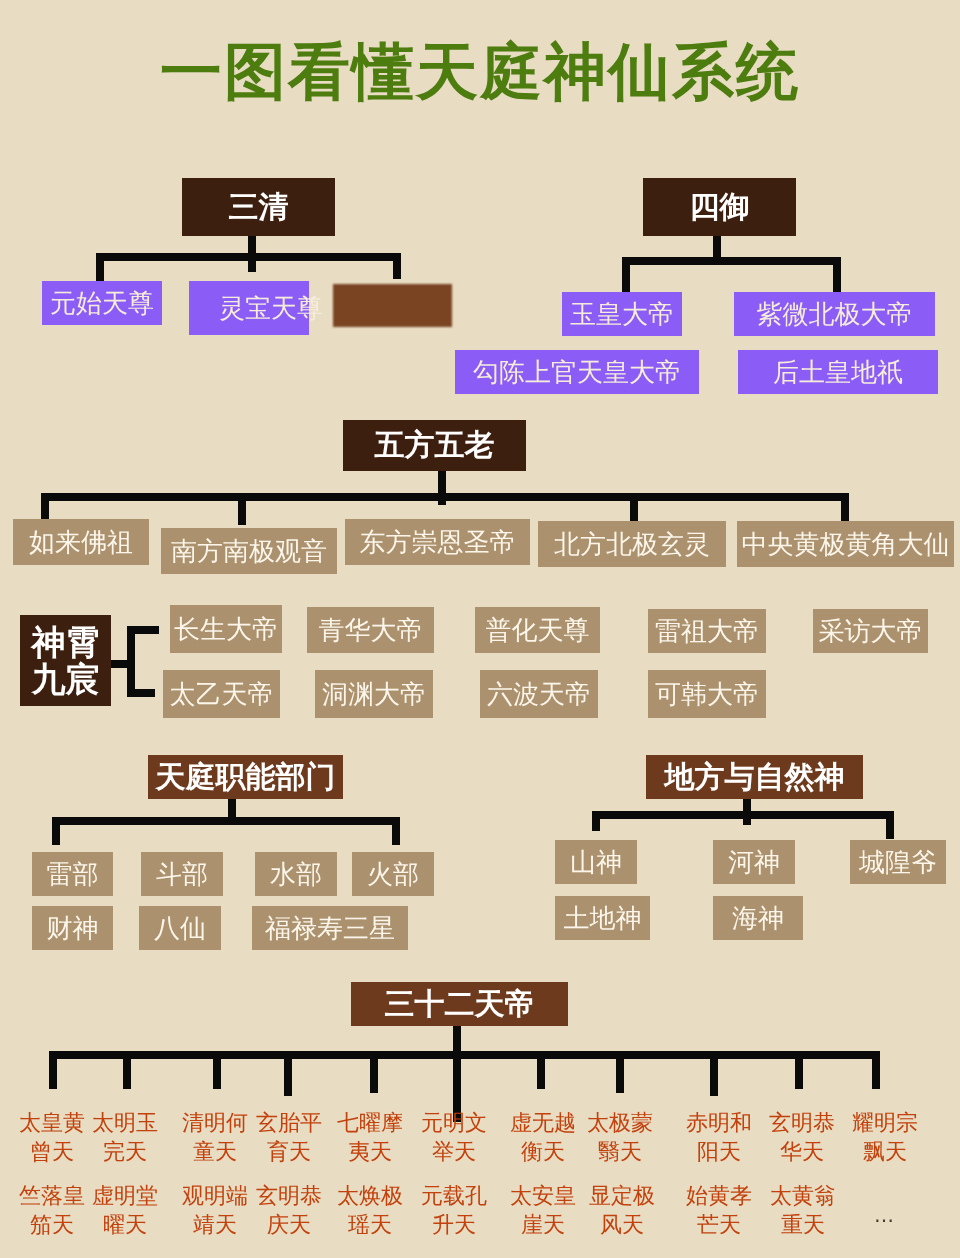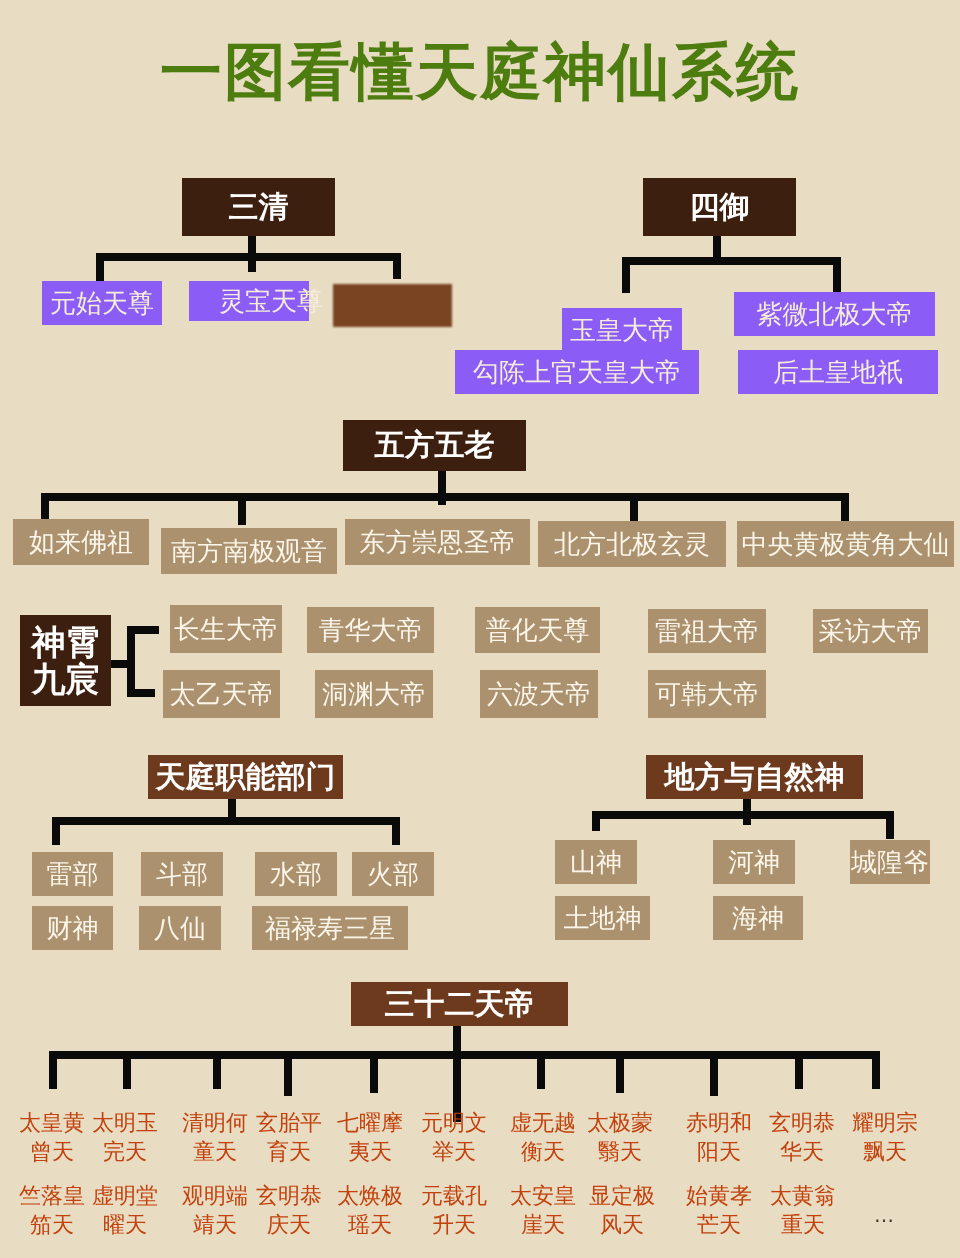--- a/index.html
+++ b/index.html
@@ -41,31 +41,31 @@
 
 <div class="abs title">一图看懂天庭神仙系统</div>
 
 <div>
   <div class="abs hdr dark" style="left:182px;top:178px;width:153px;height:58px;font-size:30px;">三清</div>
   <div class="abs line" style="left:248px;top:236px;width:8px;height:36px;"></div>
   <div class="abs line" style="left:96px;top:253px;width:305px;height:8px;"></div>
   <div class="abs line" style="left:96px;top:253px;width:8px;height:28px;"></div>
   <div class="abs line" style="left:393px;top:253px;width:8px;height:26px;"></div>
   <div class="abs node brown" style="left:42px;top:281px;width:120px;height:44px;">元始天尊</div>
-  <div class="abs node brown" style="left:189px;top:281px;width:120px;height:40px;padding-left:44px;">灵宝天尊</div>
+  <div class="abs node brown" style="left:189px;top:281px;width:120px;height:54px;padding-left:44px;">灵宝天尊</div>
   <div class="abs node brown blurred" style="left:333px;top:284px;width:119px;height:43px;"></div>
 </div>
 
 <div>
   <div class="abs hdr dark" style="left:643px;top:178px;width:153px;height:58px;font-size:30px;">四御</div>
   <div class="abs line" style="left:713px;top:236px;width:8px;height:28px;"></div>
   <div class="abs line" style="left:622px;top:257px;width:219px;height:8px;"></div>
   <div class="abs line" style="left:622px;top:257px;width:8px;height:36px;"></div>
   <div class="abs line" style="left:833px;top:257px;width:8px;height:36px;"></div>
-  <div class="abs node brown" style="left:562px;top:308px;width:120px;height:44px;">玉皇大帝</div>
+  <div class="abs node brown" style="left:562px;top:292px;width:120px;height:44px;">玉皇大帝</div>
   <div class="abs node brown" style="left:734px;top:292px;width:201px;height:44px;">紫微北极大帝</div>
   <div class="abs node brown" style="left:455px;top:350px;width:244px;height:44px;">勾陈上官天皇大帝</div>
   <div class="abs node brown" style="left:738px;top:350px;width:200px;height:44px;">后土皇地祇</div>
 </div>
 
 <div>
   <div class="abs hdr dark" style="left:343px;top:420px;width:183px;height:51px;font-size:30px;">五方五老</div>
   <div class="abs line" style="left:438px;top:471px;width:8px;height:34px;"></div>
   <div class="abs line" style="left:41px;top:493px;width:808px;height:8px;"></div>
   <div class="abs line" style="left:41px;top:493px;width:8px;height:32px;"></div>
@@ -120,21 +120,21 @@
 
 <div>
   <div class="abs hdr mid" style="left:646px;top:755px;width:217px;height:44px;font-size:30px;">地方与自然神</div>
   <div class="abs line" style="left:743px;top:799px;width:8px;height:26px;"></div>
   <div class="abs line" style="left:592px;top:811px;width:302px;height:8px;"></div>
   <div class="abs line" style="left:592px;top:811px;width:8px;height:20px;"></div>
   <div class="abs line" style="left:886px;top:811px;width:8px;height:28px;"></div>
 
   <div class="abs node tan" style="left:555px;top:840px;width:82px;height:44px;">山神</div>
   <div class="abs node tan" style="left:713px;top:840px;width:82px;height:44px;">河神</div>
-  <div class="abs node tan" style="left:850px;top:840px;width:80px;height:44px;">城隍爷</div>
+  <div class="abs node tan" style="left:850px;top:840px;width:96px;height:44px;">城隍爷</div>
   <div class="abs node tan" style="left:555px;top:896px;width:95px;height:44px;">土地神</div>
   <div class="abs node tan" style="left:713px;top:896px;width:90px;height:44px;">海神</div>
 </div>
 
 <div>
   <div class="abs hdr mid" style="left:351px;top:982px;width:217px;height:44px;font-size:30px;">三十二天帝</div>
   <div class="abs line" style="left:453px;top:1026px;width:8px;height:96px;"></div>
   <div class="abs line" style="left:49px;top:1051px;width:831px;height:8px;"></div>
   <div class="abs line" style="left:49px;top:1051px;width:8px;height:38px;"></div>
   <div class="abs line" style="left:123px;top:1051px;width:8px;height:38px;"></div>

